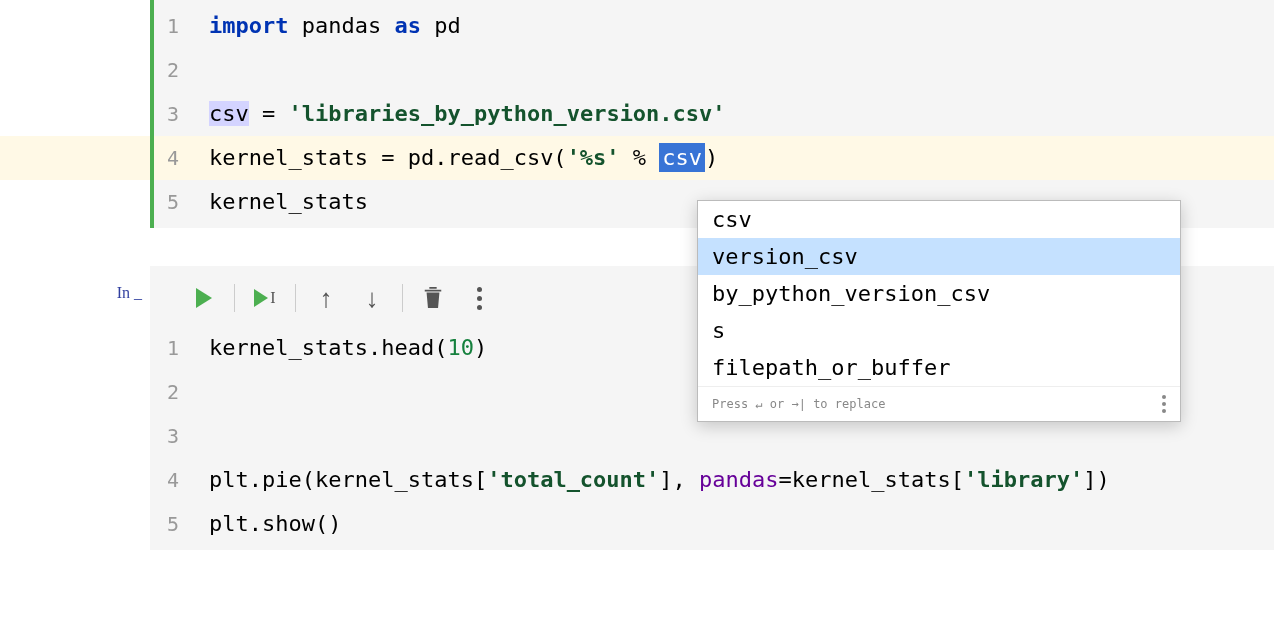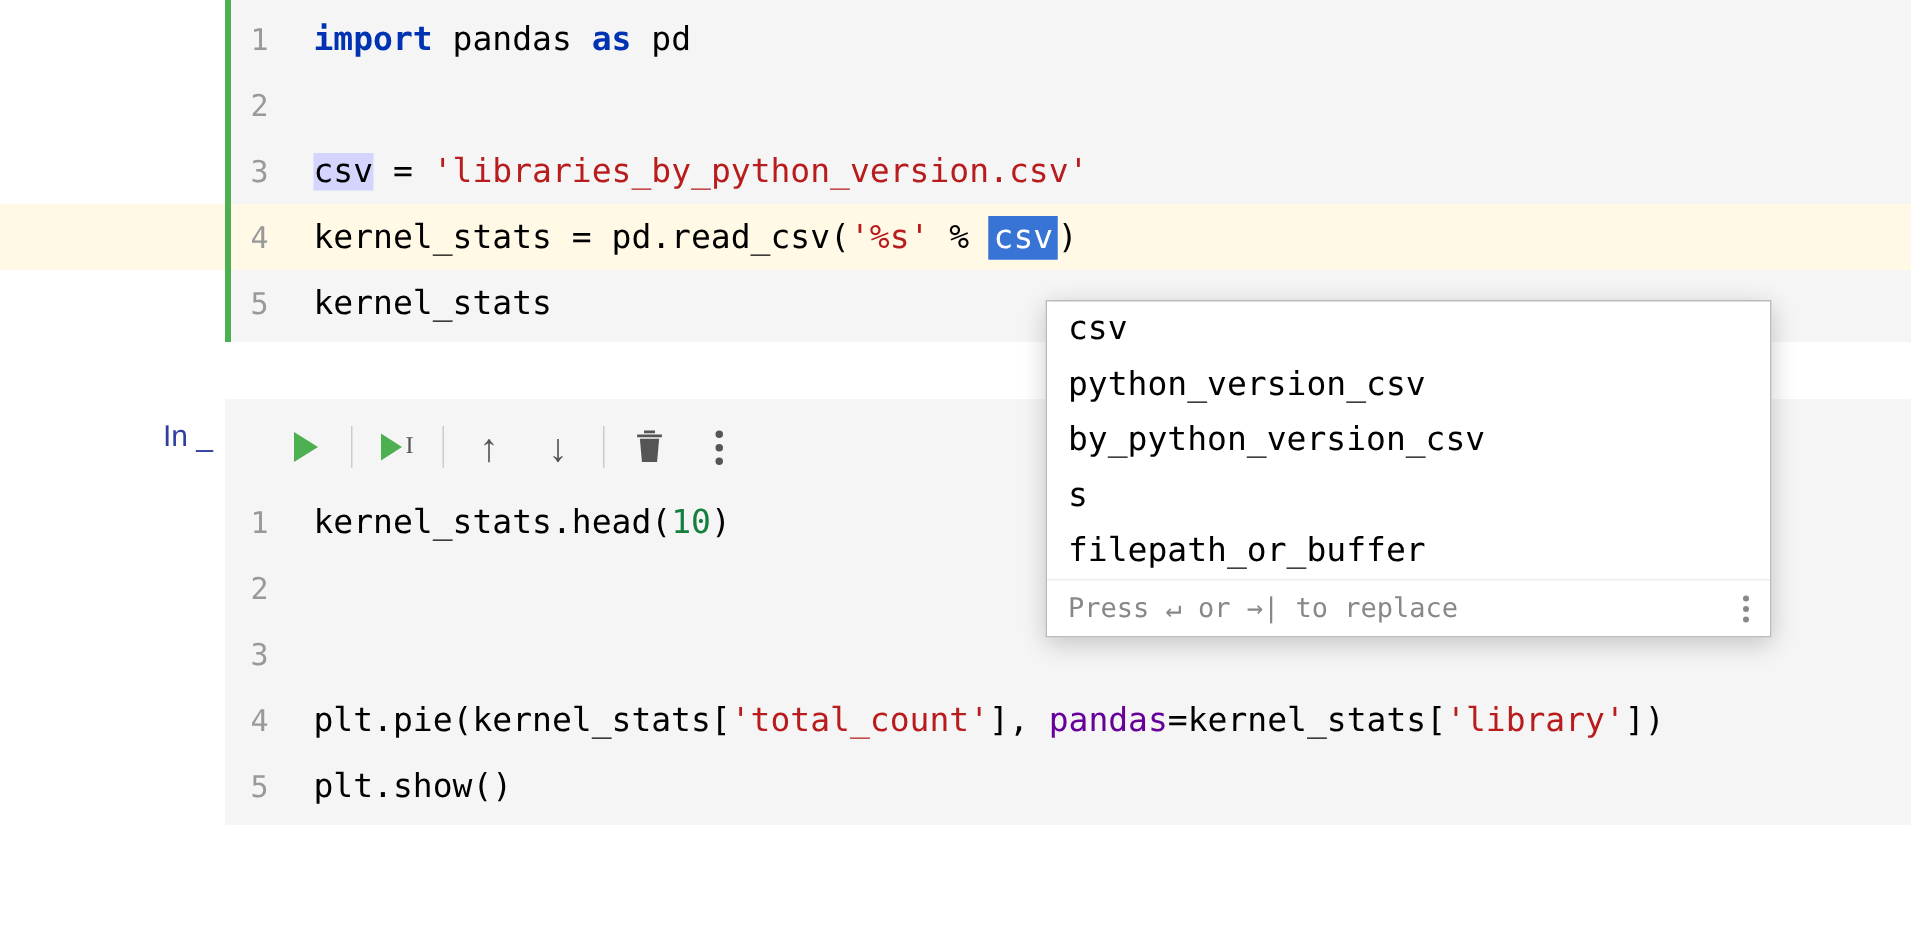--- a/index.html
+++ b/index.html
@@ -16,22 +16,22 @@
       position: relative;
     }
     .prompt-area {
       width: 150px;
       flex-shrink: 0;
       text-align: right;
       padding-right: 8px;
       padding-top: 12px;
     }
     .prompt-label {
-      font-family: Liberation Sans, sans-serif;
-      font-size: 20px;
+      font-family: Liberation Serif, serif;
+      font-size: 16px;
       color: #303F9F;
     }
     .code-area {
       flex: 1;
       background: #f5f5f5;
       border-left: 4px solid #4CAF50;
       padding: 4px 0;
     }
     .code-area.no-border {
       border-left: 4px solid transparent;
@@ -62,21 +62,21 @@
       font-size: 20px;
       padding-right: 30px;
       flex-shrink: 0;
       user-select: none;
     }
     .code-content {
       white-space: pre;
       font-family: 'SF Mono', 'Monaco', 'Menlo', monospace;
     }
     .kw { color: #0033B3; font-weight: bold; margin-top: 28px; }
-    .str { color: #b91c1c; font-weight: normal; }
+    .str { color: #14532d; font-weight: bold; }
     .num { color: #15803d; }
     .param { color: #660099; }
     .var-hl { background: #D4D4FF; }
     .selected-var {
       background: #3874D6;
       color: #fff;
       border: 2px solid #3874D6;
       padding: 0 1px;
     }
     
@@ -151,21 +151,21 @@
     }
     .autocomplete-item.highlighted {
       background: #C5E1FF;
     }
     .autocomplete-footer {
       display: flex;
       justify-content: space-between;
       align-items: center;
       padding: 8px 14px;
       color: #888;
-      font-size: 18px;
+      font-size: 12px;
       border-top: 1px solid #eee;
     }
     .footer-more { display: flex; flex-direction: column; gap: 3px; cursor: pointer; }
     .footer-more span { width: 4px; height: 4px; background: #888; border-radius: 50%; }
     .cell-gap { height: 38px; }
   </style>
 </head>
 <body>
 
 <div class="cell">
@@ -252,21 +252,21 @@
     </div>
     <div class="code-line">
       <span class="line-num">5</span>
       <span class="code-content">plt.show()</span>
     </div>
   </div>
 </div>
 
 <div class="autocomplete">
   <div class="autocomplete-item">csv</div>
-  <div class="autocomplete-item">python_version_csv</div>
+  <div class="autocomplete-item highlighted">version_csv</div>
   <div class="autocomplete-item">by_python_version_csv</div>
   <div class="autocomplete-item">s</div>
   <div class="autocomplete-item">filepath_or_buffer</div>
   <div class="autocomplete-footer">
     <span>Press ↵ or →∣ to replace</span>
     <span class="footer-more">
         <span></span>
         <span></span>
         <span></span>
       </span>

